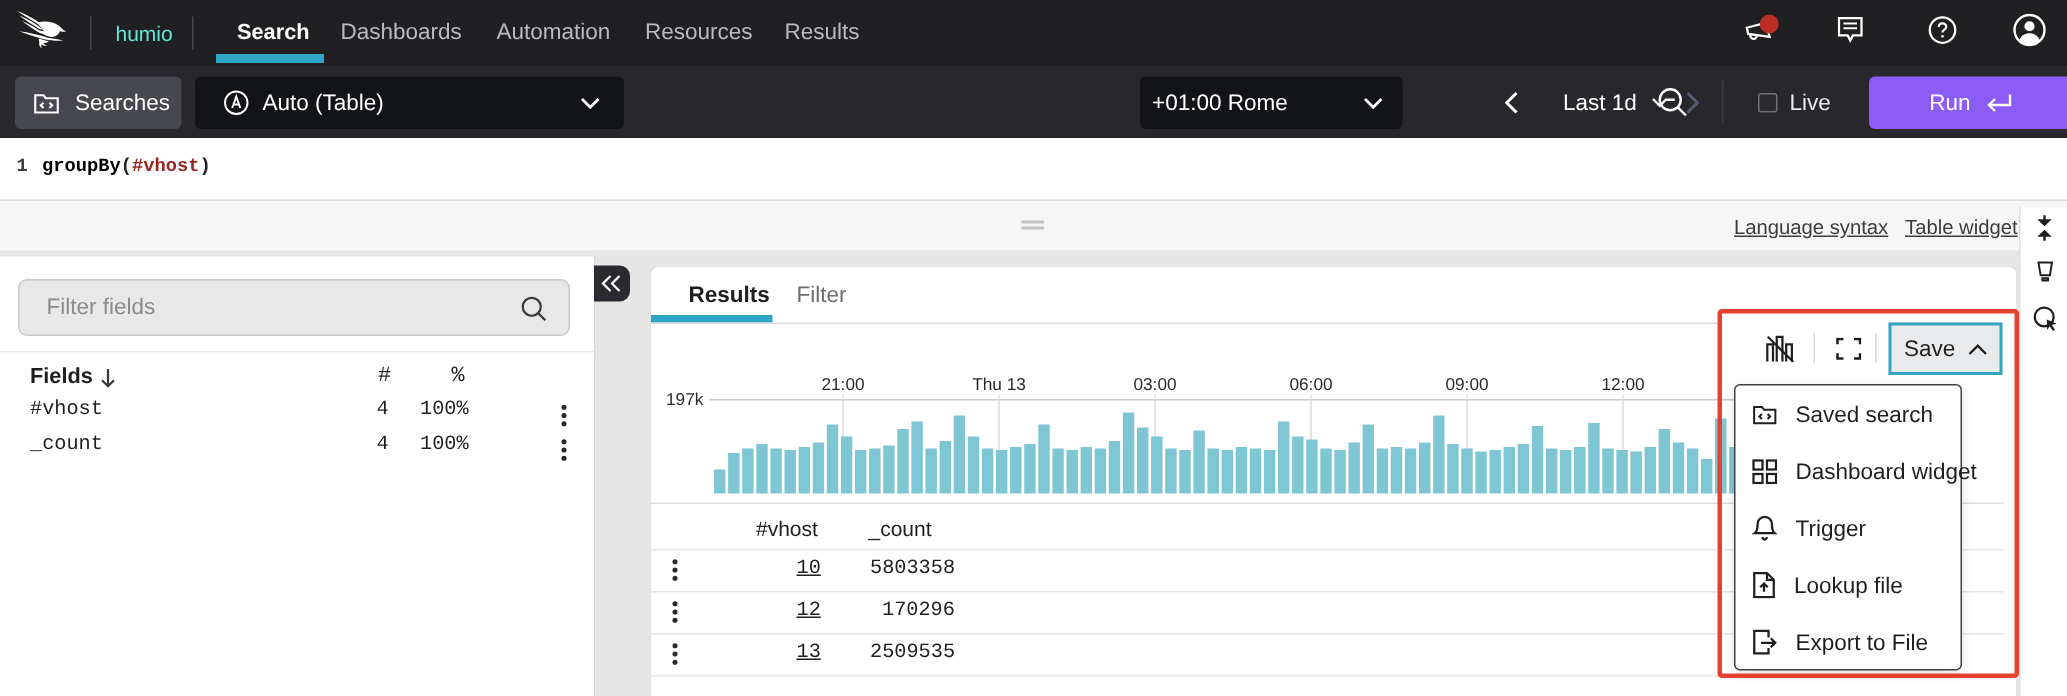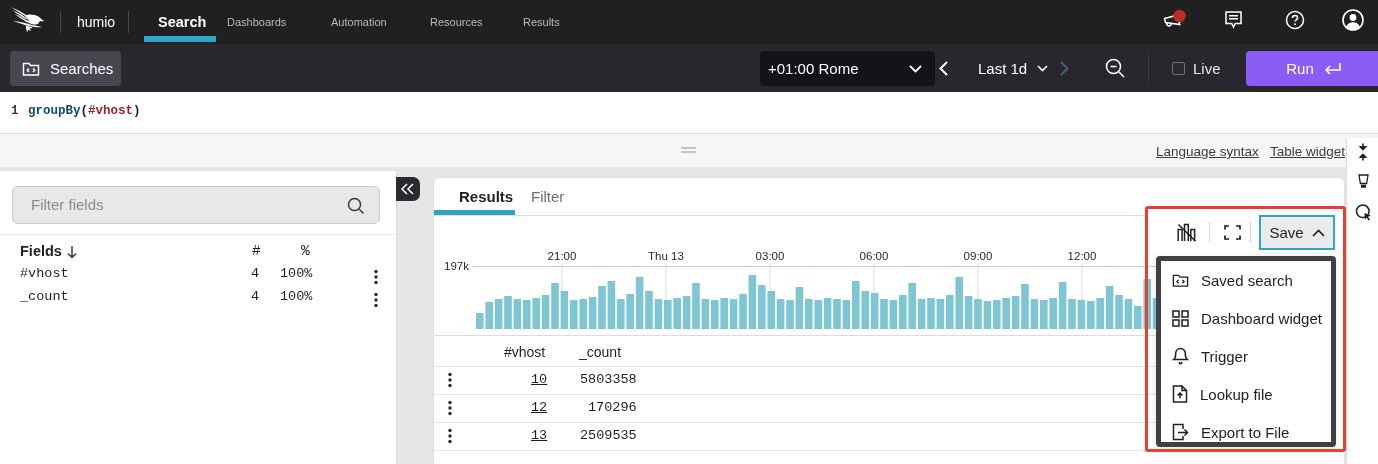--- a/index.html
+++ b/index.html
@@ -4,35 +4,35 @@
 <style>
   * { margin:0; padding:0; box-sizing:border-box; }
   html,body { width:1378px; height:464px; overflow:hidden; background:#e6e6e7;
     font-family:"Liberation Sans", sans-serif; }
   .abs { position:absolute; }
   svg { display:block; }
 
   
   #nav { position:absolute; left:0; top:0; width:1378px; height:44px; background:#202023; }
   #nav .sep { position:absolute; top:11px; width:1px; height:22px; background:#47484a; }
-  .navlink { position:absolute; top:0; height:44px; line-height:44px; font-size:11px; color:#b9babc; }
-  #humio { position:absolute; left:77px; top:0; height:44px; line-height:44px; font-size:14px; color:#ffffff; }
+  .navlink { position:absolute; top:0; height:44px; line-height:44px; font-size:15px; color:#b9babc; }
+  #humio { position:absolute; left:77px; top:0; height:44px; line-height:44px; font-size:14px; color:#5eead4; }
   #search-active { color:#fff; font-weight:bold; font-size:14.5px; }
   #nav-underline { position:absolute; left:144px; top:36px; width:72px; height:6px; background:#2ea6c7; }
 
   
   #toolbar { position:absolute; left:0; top:44px; width:1378px; height:48px; background:#27272c; }
   .tbtn { position:absolute; top:7px; height:35px; border-radius:4px; display:flex; align-items:center; }
   #searches { left:10px; width:111px; background:#47484f; color:#fff; font-size:15px; padding-left:12px; }
   #autosel { left:130px; width:286px; background:#131418; color:#fff; font-size:15px; padding-left:19px; }
   #romesel { left:760px; width:175px; background:#131418; color:#fff; font-size:15px; padding-left:8px; }
   #live-wrap { position:absolute; left:1172px; top:0; height:48px; display:flex; align-items:center; color:#e9e9ea; font-size:15px; }
   #livebox { width:13px; height:13px; border:1.5px solid #6f7073; border-radius:2px; margin-right:8px; background:#2a2a2e; }
   #runbtn { left:1246px; width:136px; background:#8b5cf6; color:#fff; font-size:15px; justify-content:center; }
-  #lastnav { position:absolute; left:939px; top:0; height:48px; display:flex; align-items:center; color:#fff; font-size:15px; }
+  #lastnav { position:absolute; left:1003px; top:0; height:48px; display:flex; align-items:center; color:#fff; font-size:15px; }
   #tb-sep { position:absolute; left:1148px; top:10px; width:1px; height:28px; background:#3c3c41; }
 
   
   #editor { position:absolute; left:0; top:92px; width:1378px; height:42px; background:#ffffff; border-bottom:1px solid #dcdcdc; }
   #editor .code { position:absolute; top:12px; font-family:"Liberation Mono", monospace; font-size:12.5px; font-weight:bold; }
 
   
   #resizer { position:absolute; left:0; top:134px; width:1378px; height:33px; background:#f6f6f7; }
   #handle { position:absolute; left:681px; top:13px; width:15px; }
   #handle div { height:0; border-top:2px solid #c4c4c6; margin-bottom:2px; }
@@ -63,21 +63,21 @@
 
   
   #rtable { position:absolute; left:0; top:157px; width:910px; }
   .trow { position:relative; height:28px; border-bottom:1px solid #e5e5e6; }
   .trow .mono { position:absolute; font-family:"Liberation Mono", monospace; font-size:13.5px; color:#1f1f1f; top:5px; }
   .kebab { position:absolute; left:14px; top:5px; }
 
   
   #rstrip { position:absolute; left:1346px; top:138px; width:32px; height:326px; background:#fff; border-left:1px solid #dcdcdd; }
   #savebtn { position:absolute; left:1259px; top:215px; width:76px; height:35px; background:#e9eaeb; border:2.5px solid #35a3c2; display:flex; align-items:center; justify-content:center; font-size:15px; color:#1f1f1f; }
-  #dropdown { position:absolute; left:1156px; top:256px; width:180px; height:191px; background:#fff; border:5px solid #404040; border-radius:4px; box-shadow:0 2px 8px rgba(0,0,0,.12); }
+  #dropdown { position:absolute; left:1156px; top:256px; width:152px; height:191px; background:#fff; border:1px solid #404040; border-radius:4px; box-shadow:0 2px 8px rgba(0,0,0,.12); }
   .mitem { position:absolute; left:0; width:178px; height:38px; display:flex; align-items:center; font-size:15px; color:#1f1f1f; }
   .mitem svg { margin-left:11px; margin-right:12px; }
 
   
   #redrect { position:absolute; left:1145px; top:206px; width:201px; height:246px; border:3px solid #e8402e; border-radius:3px; }
 </style>
 </head>
 <body>
 
 <div id="nav">
@@ -126,20 +126,30 @@
 </div>
 
 <div id="toolbar">
   <div class="tbtn" id="searches">
     <svg width="18" height="18" viewBox="0 0 18 18" fill="none" stroke="#fff" stroke-width="1.4" style="margin-right:10px">
       <path d="M1.5 3.5 H7 L8.5 5.5 H16.5 V15 H1.5 Z"></path>
       <path d="M7 8.5 L5.2 10.2 L7 12 M11 8.5 L12.8 10.2 L11 12"></path>
     </svg>
     Searches
   </div>
+  <div class="tbtn" id="autosel">
+    <svg width="17" height="17" viewBox="0 0 17 17" fill="none" stroke="#fff" stroke-width="1.3" style="margin-right:9px">
+      <circle cx="8.5" cy="8.5" r="7.5"></circle>
+      <path d="M5.8 12 L8.5 4.5 L11.2 12 M6.7 9.6 H10.3"></path>
+    </svg>
+    Auto (Table)
+    <svg width="13" height="8" viewBox="0 0 13 8" fill="none" stroke="#fff" stroke-width="1.8" style="position:absolute;right:16px;top:14px">
+      <path d="M1 1 L6.5 6.5 L12 1"></path>
+    </svg>
+  </div>
   <div class="tbtn" id="romesel">
     +01:00 Rome
     <svg width="13" height="8" viewBox="0 0 13 8" fill="none" stroke="#fff" stroke-width="1.8" style="position:absolute;right:13px;top:14px">
       <path d="M1 1 L6.5 6.5 L12 1"></path>
     </svg>
   </div>
   <div id="lastnav">
     <svg width="9" height="15" viewBox="0 0 9 15" fill="none" stroke="#fff" stroke-width="2">
         <path d="M8 1 L1.5 7.5 L8 14"></path>
       </svg>
@@ -162,21 +172,21 @@
     Run
     <svg width="19" height="14" viewBox="0 0 19 14" fill="none" stroke="#fff" stroke-width="1.6" style="margin-left:9px">
       <path d="M17 1 V8 H3"></path>
       <path d="M7 4 L3 8 L7 12"></path>
     </svg>
   </div>
 </div>
 
 <div id="editor">
   <span class="code" style="left:11px;color:#3d3d3f">1</span>
-  <span class="code" style="left:28px"><span style="color:#0c4a6e">groupBy</span><span style="color:#222">(</span><span style="color:#9b2420">#vhost</span><span style="color:#222">)</span></span>
+  <span class="code" style="left:28px"><span style="color:#000000">groupBy</span><span style="color:#222">(</span><span style="color:#9b2420">#vhost</span><span style="color:#222">)</span></span>
 </div>
 
 <div id="resizer">
   <div id="handle">
       <div></div>
       <div></div>
     </div>
   <span class="rlink" style="left:1156px">Language syntax</span>
   <span class="rlink" style="left:1270px">Table widget</span>
 </div>

